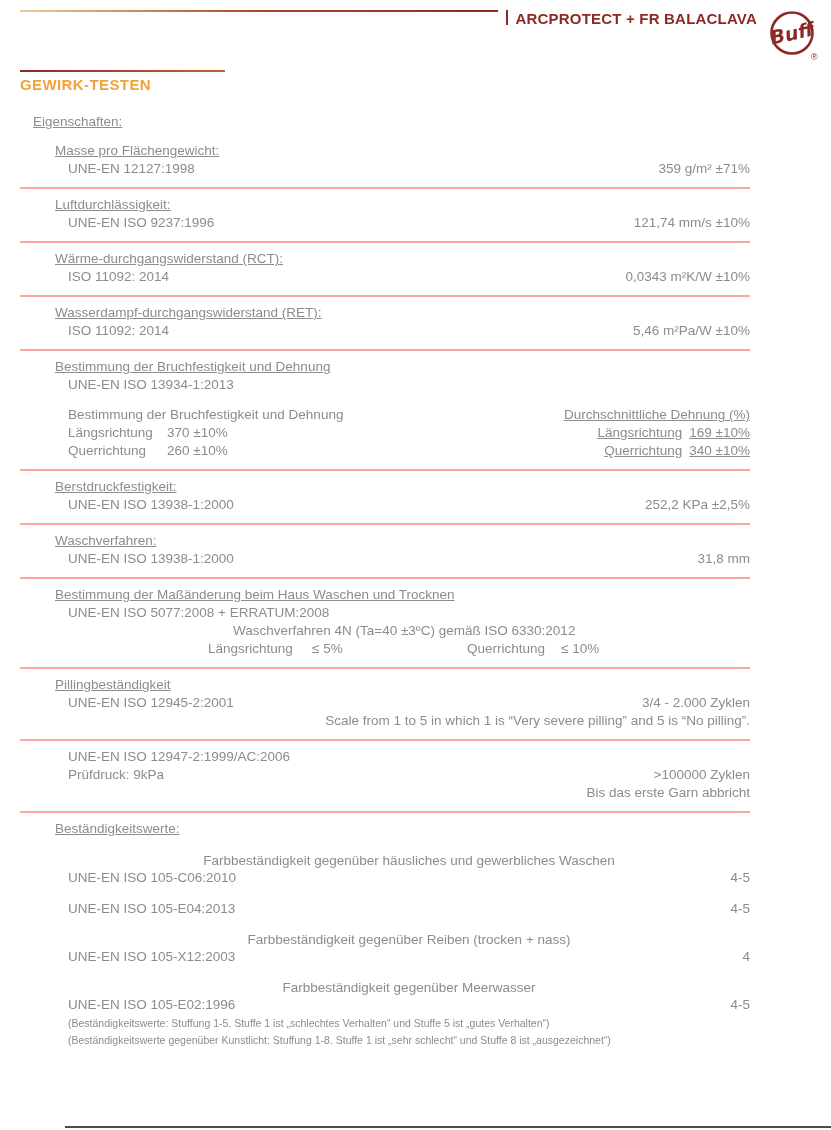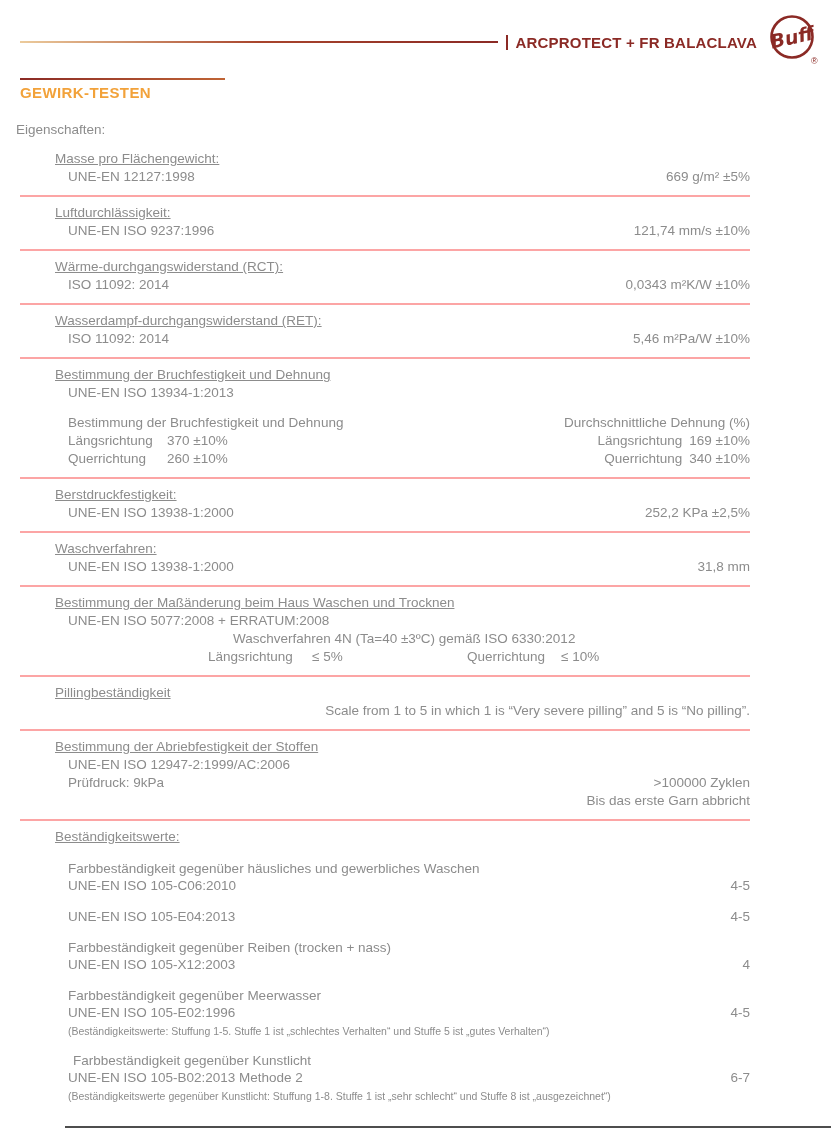--- a/index.html
+++ b/index.html
@@ -5,61 +5,61 @@
   html, body { margin: 0; padding: 0; }
   body {
     width: 831px; height: 1130px;
     background: #ffffff;
     font-family: "Liberation Sans", "DejaVu Sans", sans-serif;
     color: #8c8c8c;
     position: relative;
     overflow: hidden;
   }
   
-  .topbar { display: flex; align-items: center; padding: 18px 12px 0 20px; height: 48px; }
+  .topbar { display: flex; align-items: flex-start; padding: 10px 12px 0 20px; height: 48px; }
   .top-rule { flex: 1; height: 2px; background: linear-gradient(to right, #eccb9c, #a8442c, #8b2a25); margin-right: 8px; }
   .title-bar { width: 2px; height: 15px; background: #8b2a25; margin-right: 7px; flex: 0 0 auto; }
   .doc-title { font-size: 15px; font-weight: bold; color: #8b2a25; letter-spacing: 0.2px; margin: 0 10px 0 0; white-space: nowrap; }
   .logo { position: relative; top: -1px; flex: 0 0 auto; }
 
   
   .section-head { margin: 12px 0 0 20px; width: 205px; }
   .red-rule { height: 2px; background: linear-gradient(to right, #8b2a25, #c06435); margin-bottom: 4px; }
   .section-title { font-size: 15px; font-weight: bold; color: #f2a23a; margin: 0; letter-spacing: 0.4px; }
-  .subtitle { margin: 21px 0 0 16px; font-size: 13.5px; }
+  .subtitle { margin: 21px 0 0 33px; text-decoration: underline; font-size: 13.5px; }
 
   
   .content { margin: 6px 81px 0 20px; font-size: 13.5px; }
   .block { border-bottom: 2px solid #fca5a5; padding: 7px 0 9px; }
   .block.no-border { border-bottom: none; }
   .ptitle { margin-left: 35px; text-decoration: underline; line-height: 18px; }
   .prow { display: flex; line-height: 18px; }
   .std { margin-left: 48px; }
   .val { margin-left: auto; }
 
   
   .ttable { display: flex; justify-content: space-between; margin-top: 12px; line-height: 18px; }
   .tleft { margin-left: 48px; }
   .tleft .trow { display: flex; }
   .tleft .tlabel { width: 99px; }
-  .tright { text-align: center; }
+  .tright { text-align: center; text-decoration: underline; }
   .tright .trow { display: flex; justify-content: flex-end; gap: 7px; }
 
   
   .wash-line { margin-left: 213px; line-height: 18px; }
   .dim-row { display: flex; line-height: 18px; margin-left: 188px; }
   .dim-row .dlabel1 { width: 104px; }
   .dim-row .dval1 { width: 155px; }
   .dim-row .dlabel2 { width: 94px; }
 
   .center-note { text-align: right; line-height: 18px; }
 
   
   .cf-item { margin-top: 14px; margin-left: 48px; }
-  .cf-name { line-height: 17px; }
+  .cf-name { line-height: 17px; text-align: center; }
   .cf-name.indent { padding-left: 5px; }
   .cf-row { display: flex; line-height: 17px; align-items: flex-end; }
   .small-note { font-size: 10.5px; margin: 3px 0 0 48px; line-height: 14px; }
 
   .bottom-line { position: absolute; left: 65px; right: 0; bottom: 2px; height: 2px; background: #4d4d4d; }
 </style>
 </head>
 <body>
 
 <div class="page">
@@ -83,21 +83,21 @@
   </div>
 
   <div class="subtitle">Eigenschaften:</div>
 
   <main class="content">
 
     <section class="block">
       <div class="ptitle">Masse pro Flächengewicht:</div>
       <div class="prow">
         <span class="std">UNE-EN 12127:1998</span>
-        <span class="val">669 g/m² ±5%</span>
+        <span class="val">359 g/m² ±71%</span>
       </div>
     </section>
 
     <section class="block">
       <div class="ptitle">Luftdurchlässigkeit:</div>
       <div class="prow">
         <span class="std">UNE-EN ISO 9237:1996</span>
         <span class="val">121,74  mm/s ±10%</span>
       </div>
     </section>
@@ -178,25 +178,28 @@
       <div class="dim-row">
         <span class="dlabel1">Längsrichtung</span>
         <span class="dval1">≤ 5%</span>
         <span class="dlabel2">Querrichtung</span>
         <span>≤ 10%</span>
       </div>
     </section>
 
     <section class="block">
       <div class="ptitle">Pillingbeständigkeit</div>
+      <div class="prow">
+        <span class="std">UNE-EN ISO 12945-2:2001</span>
+        <span class="val">3/4 - 2.000 Zyklen</span>
+      </div>
       <div class="center-note">Scale from 1 to 5 in which 1 is “Very severe pilling” and 5 is “No pilling”.</div>
     </section>
 
     <section class="block">
-      <div class="ptitle">Bestimmung der Abriebfestigkeit der Stoffen</div>
       <div class="prow">
         <span class="std">UNE-EN ISO 12947-2:1999/AC:2006</span>
       </div>
       <div class="prow">
         <span class="std">Prüfdruck: 9kPa</span>
         <span class="val">&gt;100000 Zyklen</span>
       </div>
       <div class="center-note">Bis das erste Garn abbricht</div>
     </section>
 
@@ -228,26 +231,19 @@
 
       <div class="cf-item">
         <div class="cf-name">Farbbeständigkeit gegenüber Meerwasser</div>
         <div class="cf-row">
           <span>UNE-EN ISO 105-E02:1996</span>
           <span class="val">4-5</span>
         </div>
       </div>
       <div class="small-note">(Beständigkeitswerte: Stuffung 1-5. Stuffe 1 ist „schlechtes Verhalten“ und Stuffe 5 ist „gutes Verhalten“)</div>
 
-      <div class="cf-item">
-        <div class="cf-name indent">Farbbeständigkeit gegenüber Kunstlicht</div>
-        <div class="cf-row">
-          <span>UNE-EN ISO 105-B02:2013 Methode 2</span>
-          <span class="val">6-7</span>
-        </div>
-      </div>
       <div class="small-note">(Beständigkeitswerte gegenüber Kunstlicht: Stuffung 1-8. Stuffe 1 ist „sehr schlecht“ und Stuffe 8 ist „ausgezeichnet“)</div>
 
     </section>
   </main>
 
   <div class="bottom-line"></div>
 </div>
 
 </body></html>

